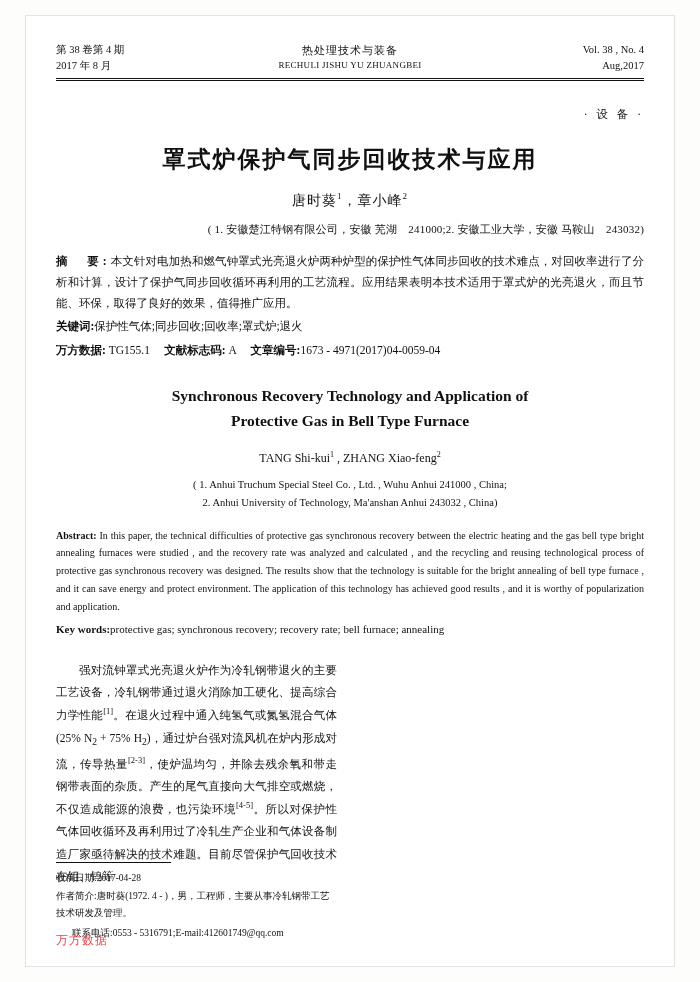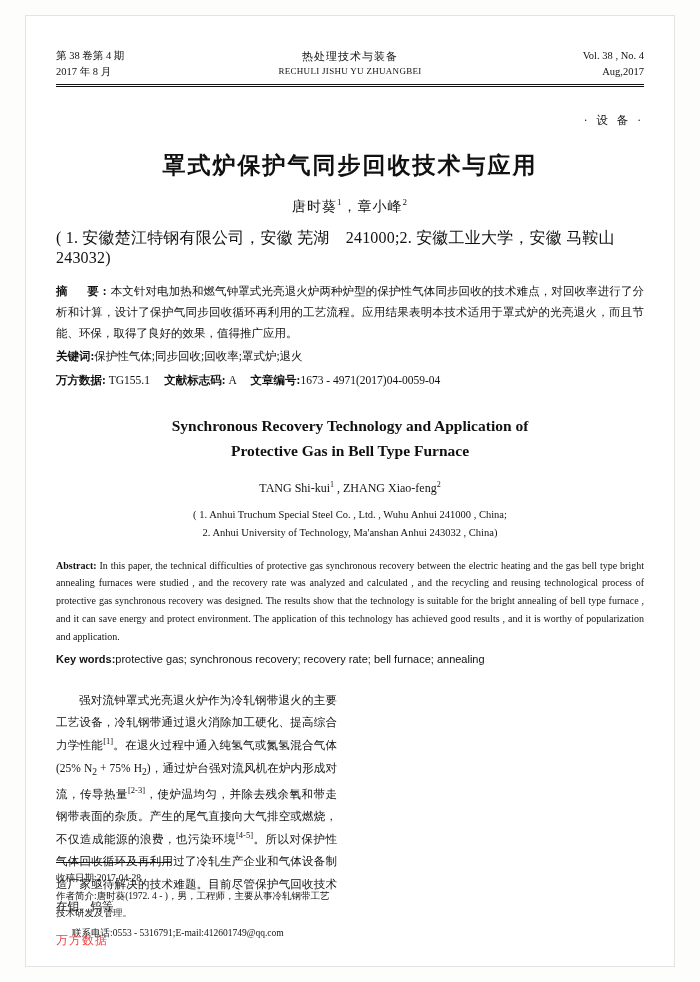--- a/index.html
+++ b/index.html
@@ -22,21 +22,21 @@
     left: 26px;
     top: 16px;
     width: 648px;
     height: 950px;
     background: #ffffff;
     box-shadow: 0 0 0 1px #e3e3e3;
   }
   .inner {
     position: absolute;
     left: 30px;
-    top: 32px;
+    top: 26px;
     width: 588px;
   }
 
   
   .runhead {
     display: flex;
     justify-content: space-between;
     align-items: flex-start;
     font-size: 10.5px;
     line-height: 1.55;
@@ -86,22 +86,22 @@
     font-family: Liberation Serif, serif;
   }
   .authors-cn {
     text-align: center;
     font-size: 14px;
     margin-top: 16px;
     letter-spacing: 1px;
   }
   .authors-cn sup { font-size: 9px; }
   .affil-cn {
-    text-align: left;
-    font-size: 16px;
+    text-align: right;
+    font-size: 11px;
     margin-top: 12px;
     letter-spacing: 0.2px;
   }
 
   
   .abs-cn {
     margin-top: 14px;
     font-size: 11.5px;
     line-height: 1.85;
     text-align: justify;
@@ -145,21 +145,21 @@
     margin-top: 14px;
     font-size: 10px;
     line-height: 1.78;
     text-align: justify;
     font-family: "Liberation Serif", serif;
   }
   .abs-en b { font-weight: bold; }
   .kw-en {
     margin-top: 7px;
     font-size: 11px;
-    font-family: Liberation Sans, sans-serif;
+    font-family: Liberation Serif, serif;
   }
   .kw-en b { font-weight: bold; }
 
   
   .body-cols {
     display: flex;
     margin-top: 24px;
   }
   .col {
     width: 281px;

